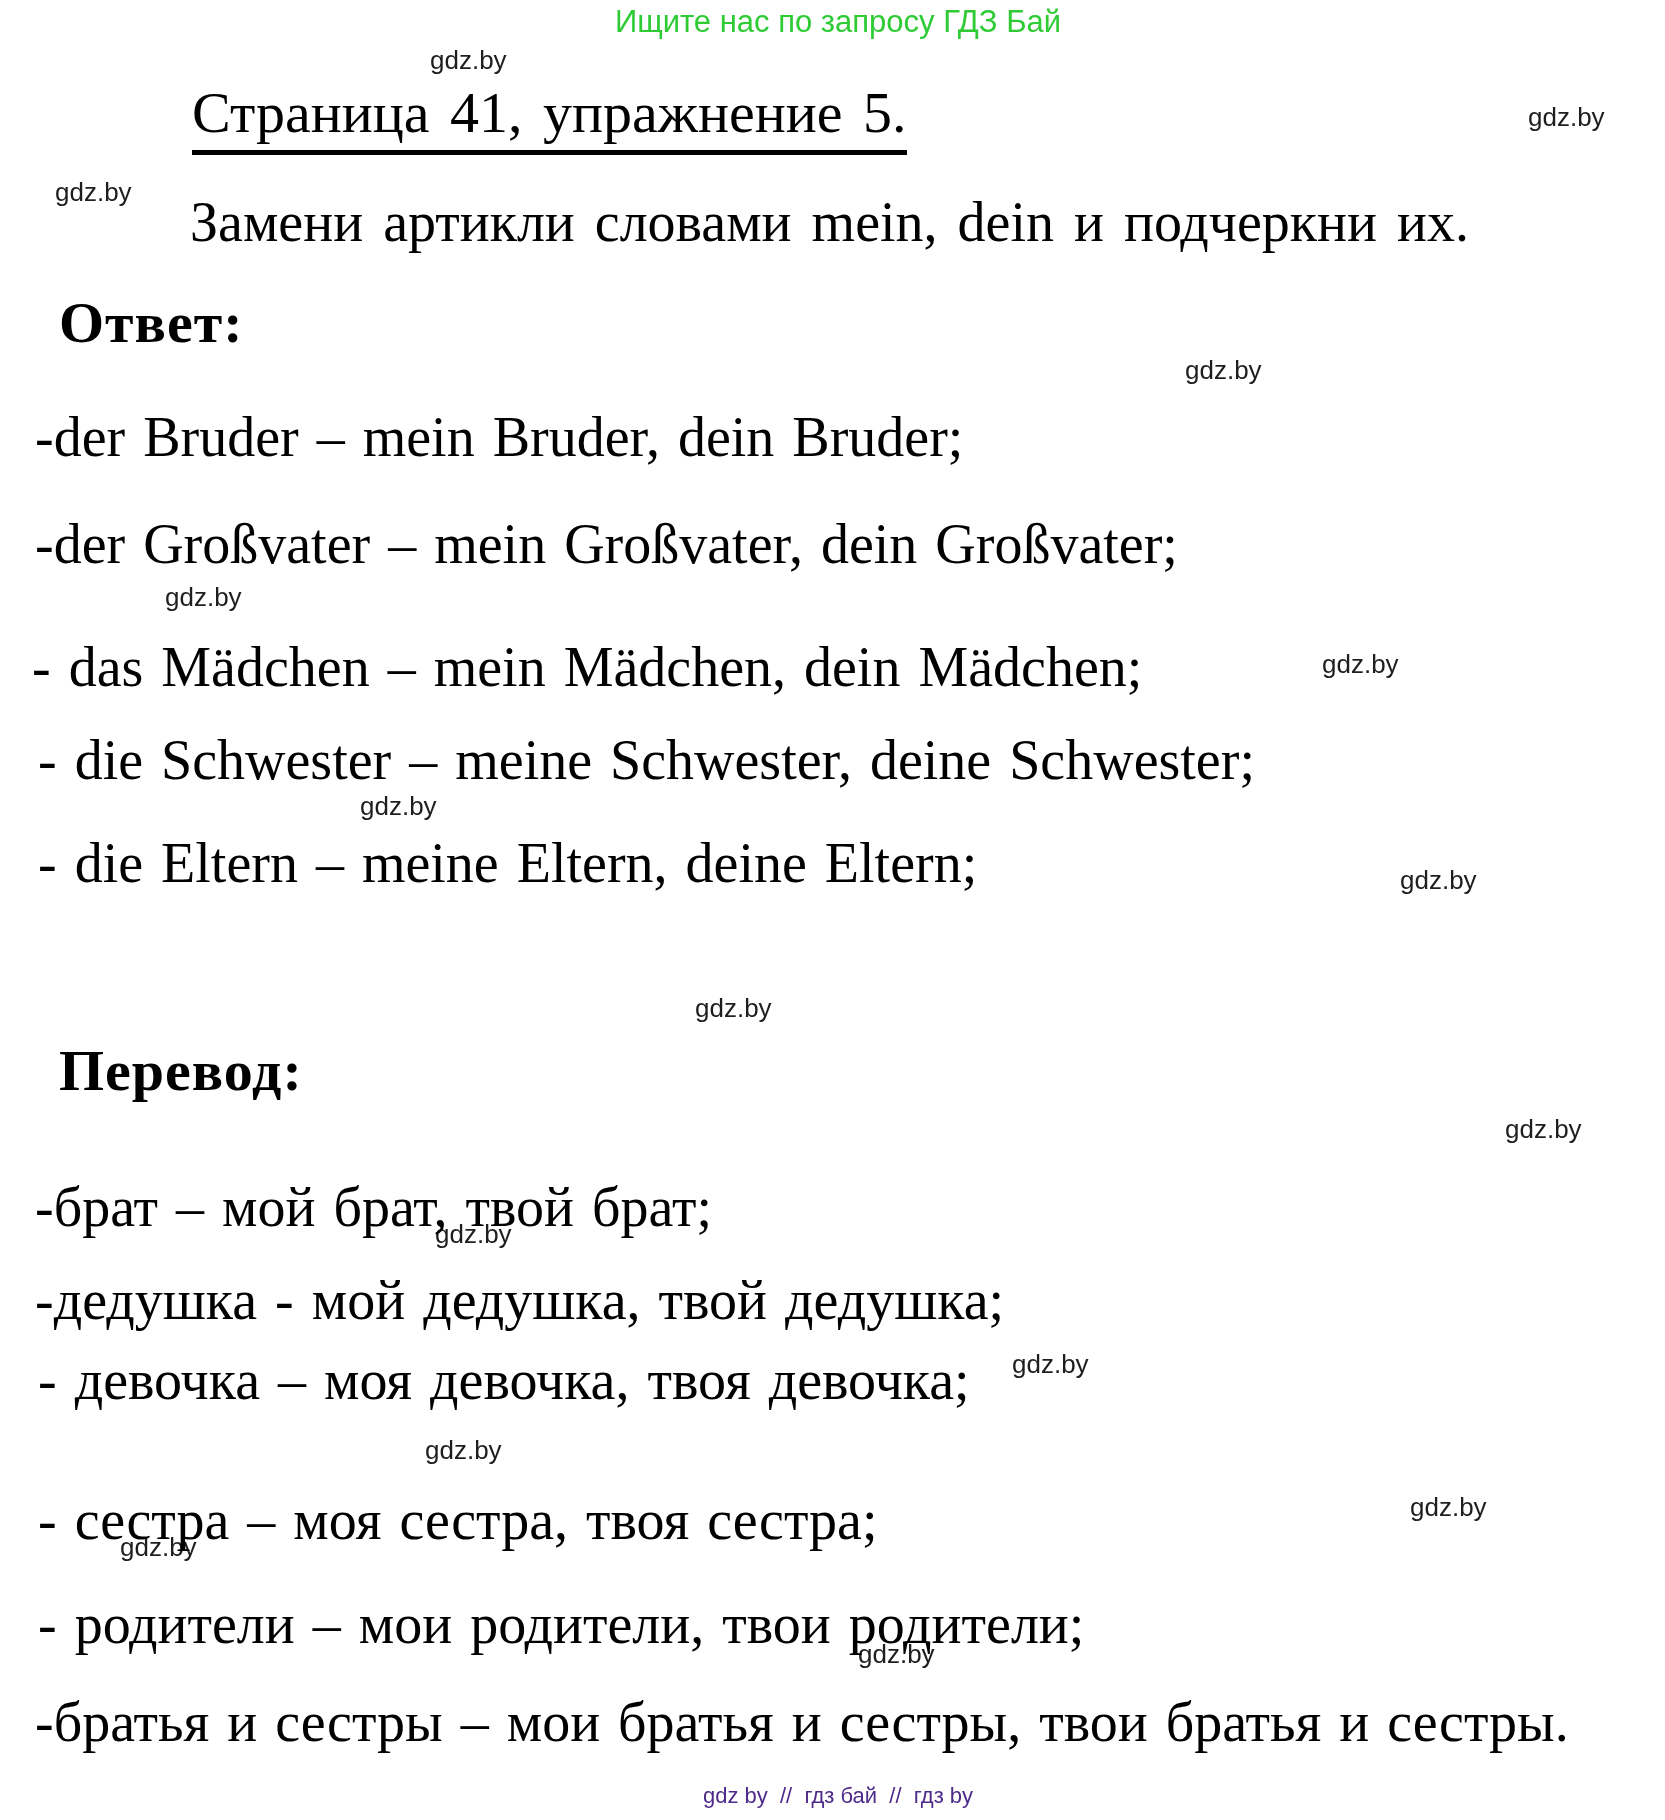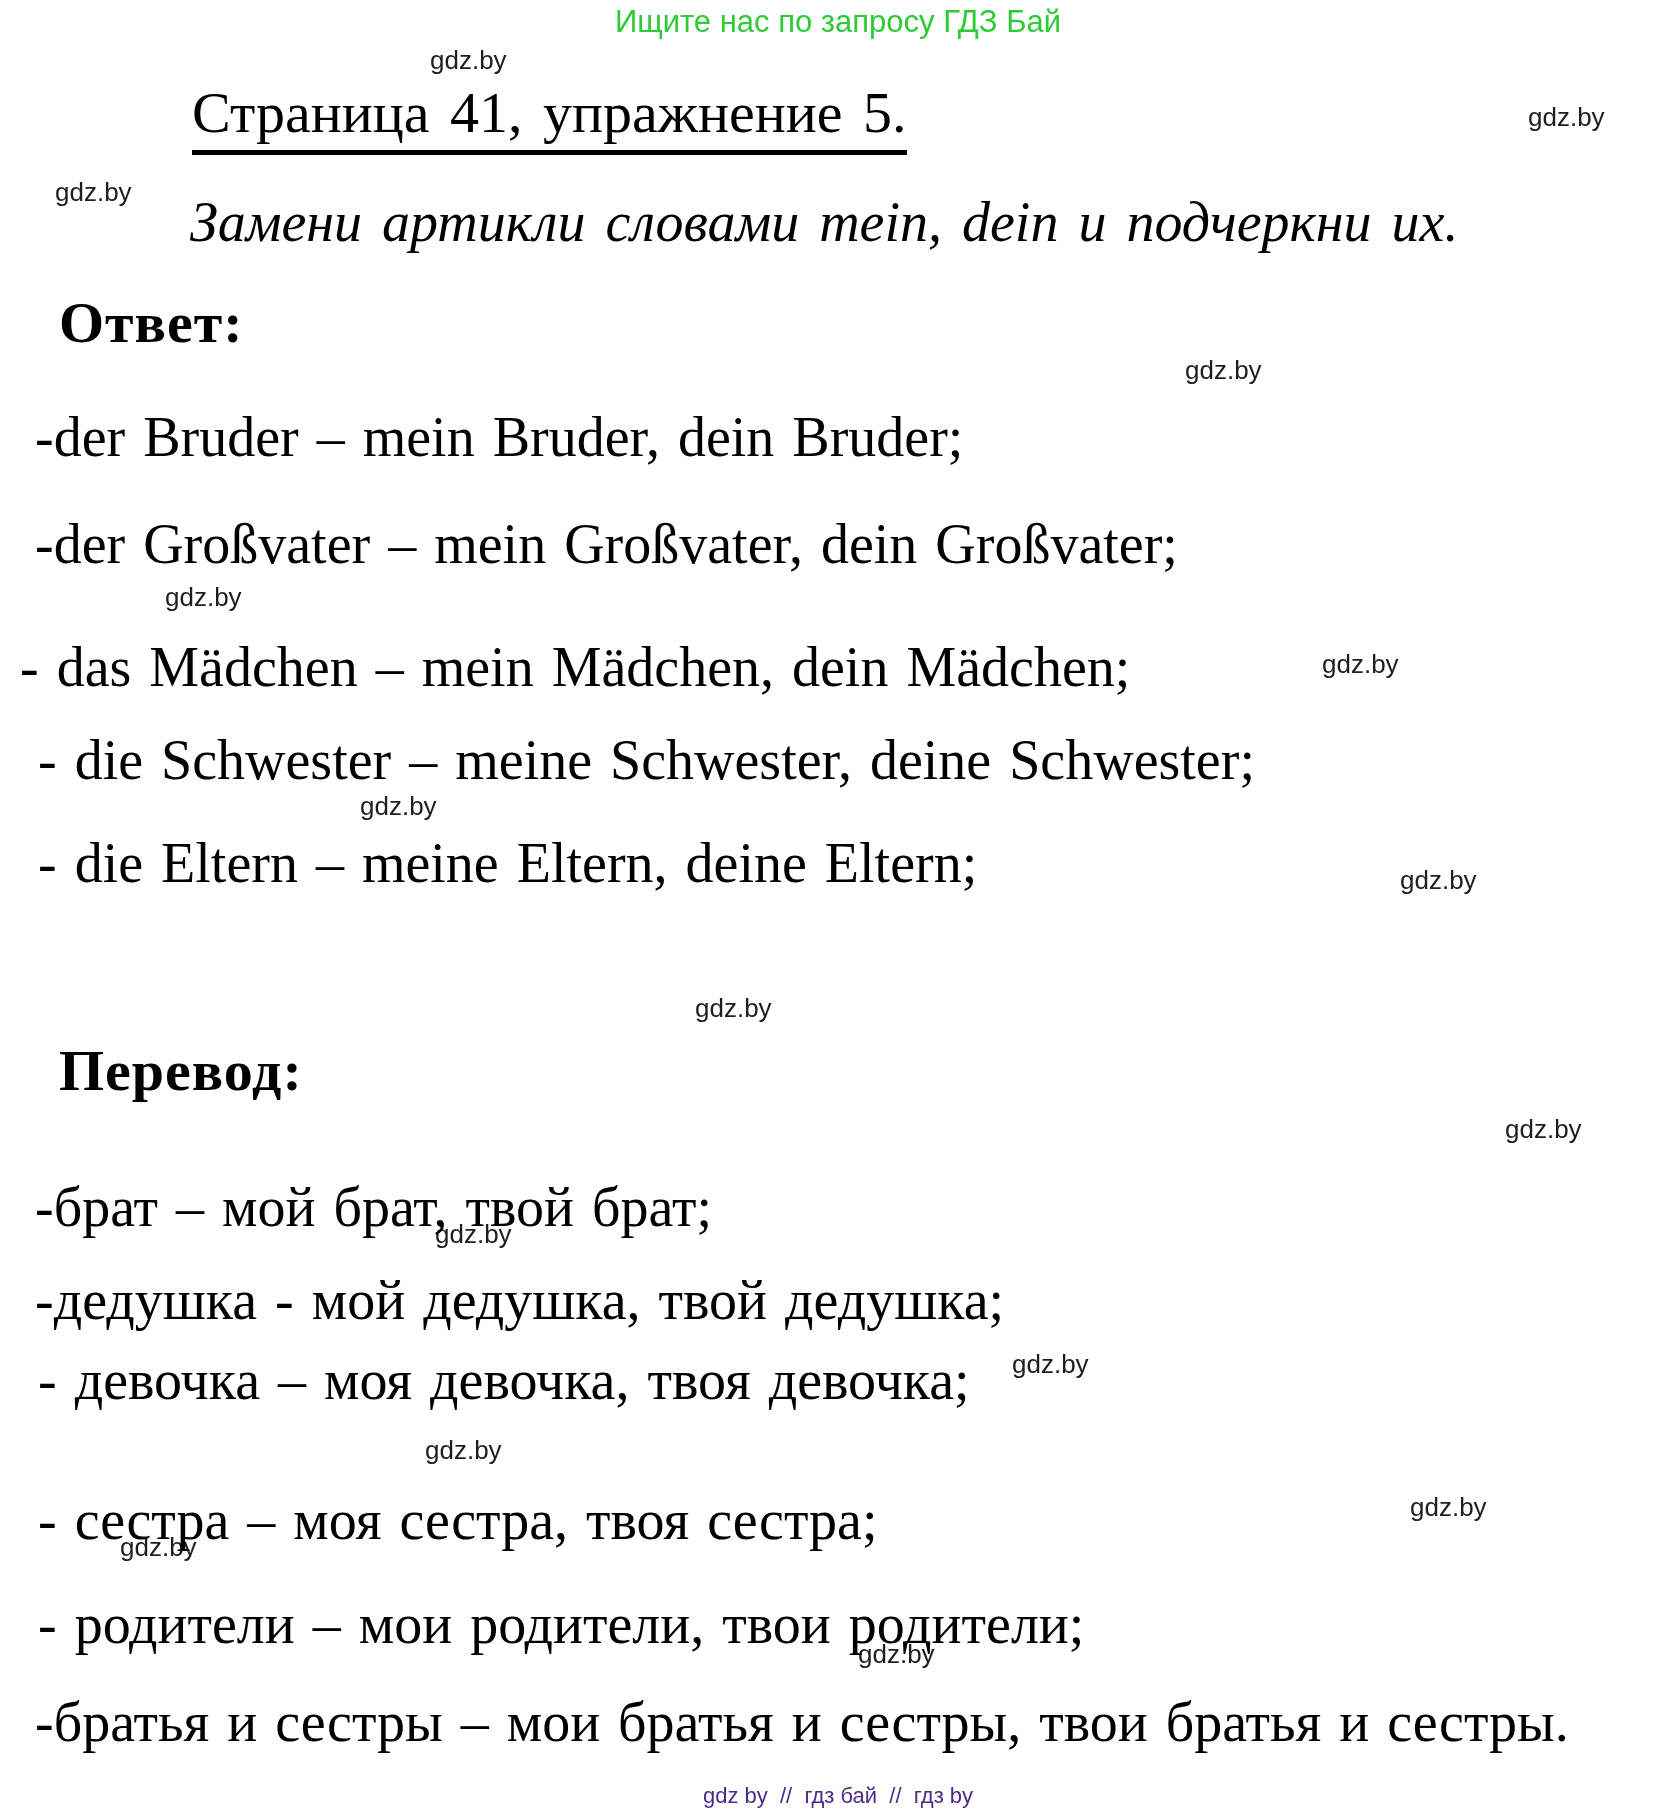--- a/index.html
+++ b/index.html
@@ -41,21 +41,20 @@
     line-height: 1.15;
   }
   .title .u {
     border-bottom: 5px solid #000;
     padding-bottom: 5px;
   }
   .instruction {
     position: absolute;
     top: 190px;
     left: 190px;
-    font-style: italic;
     font-size: 56px;
     white-space: nowrap;
     word-spacing: 6px;
     line-height: 1.15;
   }
   .sec-label {
     position: absolute;
     left: 32px;
     font-size: 58px;
     font-weight: bold;
@@ -109,21 +108,21 @@
   <div class="title">
     <span class="u">Страница 41, упражнение 5.</span>
   </div>
 
   <div class="instruction">Замени артикли словами mein, dein и подчеркни их.</div>
 
   <div class="sec-label" style="top:290px">Ответ:</div>
 
   <div class="line" style="left:35px; top:405px">-der Bruder – mein Bruder, dein Bruder;</div>
   <div class="line" style="left:35px; top:512px">-der Großvater – mein Großvater, dein Großvater;</div>
-  <div class="line" style="left:20px; top:635px">- das Mädchen – mein Mädchen, dein Mädchen;</div>
+  <div class="line" style="left:32px; top:635px">- das Mädchen – mein Mädchen, dein Mädchen;</div>
   <div class="line" style="left:38px; top:728px">- die Schwester – meine Schwester, deine Schwester;</div>
   <div class="line" style="left:38px; top:831px">- die Eltern – meine Eltern, deine Eltern;</div>
 
   <div class="sec-label" style="top:1038px">Перевод:</div>
 
   <div class="line" style="left:35px; top:1175px">-брат – мой брат, твой брат;</div>
   <div class="line" style="left:35px; top:1268px">-дедушка - мой дедушка, твой дедушка;</div>
   <div class="line" style="left:38px; top:1348px">- девочка – моя девочка, твоя девочка;</div>
   <div class="line" style="left:38px; top:1488px">- сестра – моя сестра, твоя сестра;</div>
   <div class="line" style="left:38px; top:1592px">- родители – мои родители, твои родители;</div>

